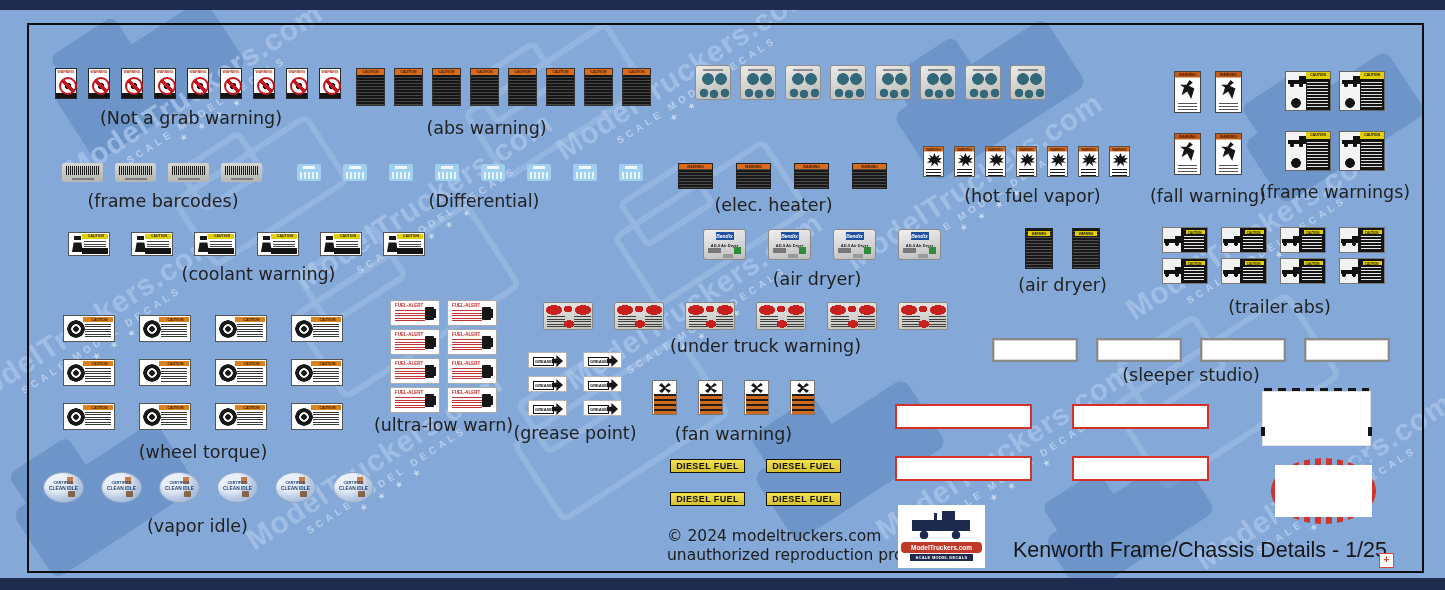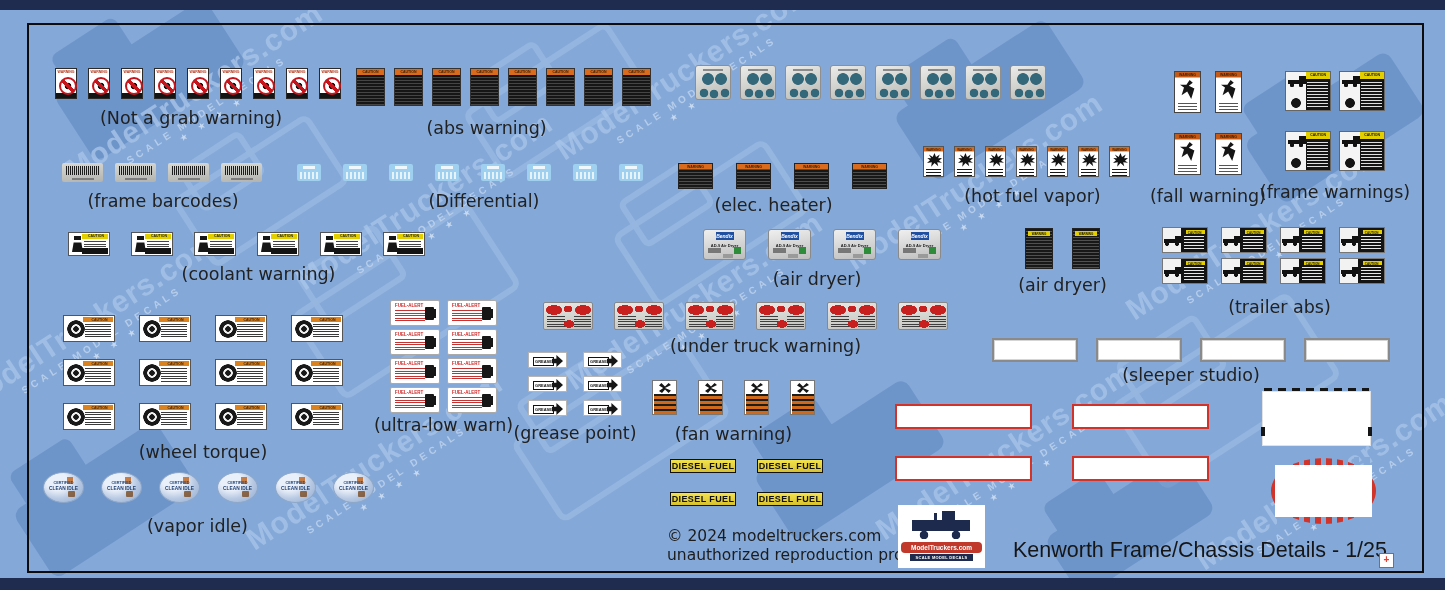--- a/index.html
+++ b/index.html
@@ -201,21 +201,21 @@
 
   
   .d-ftank{width:41px;height:30px;border:1px solid #000;
       background:repeating-linear-gradient(#e4e4e4 0 1px,transparent 1px 2.6px) 3px 3px/35px 9px no-repeat,
        linear-gradient(#d8d8d8 0 0) 24px 14px/12px 5px no-repeat,
        linear-gradient(#bbb 0 0) 4px 15px/14px 3px no-repeat,
        linear-gradient(#fff 0 0) 4px 22px/31px 3.5px no-repeat,
        #191919;}
 
   
-  .d-diesel{width:66px;height:14px;border:1px solid #111;background:linear-gradient(#f3e14e,#d8c22e);}
+  .d-diesel{width:75px;height:14px;border:1px solid #111;background:linear-gradient(#f3e14e,#d8c22e);}
   .d-diesel .dt0{inset:0;text-align:center;font-size:9px;line-height:13px;color:#101010;letter-spacing:.4px;}
 
   
   .kw-text-patch{position:absolute;left:1263px;top:388px;width:107px;height:57px;z-index:10;}
   .kw-text-patch .frag-top{position:absolute;top:0;left:1px;right:1px;height:7px;
       background:repeating-linear-gradient(90deg,#151515 0 8px,transparent 8px 14px);}
   .kw-text-patch .cover{position:absolute;left:0;top:4px;right:0;bottom:0;background:#fff;box-shadow:0 0 0 1px #e2e2e2;}
   .kw-text-patch .frag-l{position:absolute;left:-2px;top:39px;width:4px;height:9px;background:#151515;}
   .kw-text-patch .frag-r{position:absolute;right:-2px;top:39px;width:4px;height:9px;background:#151515;}
 

